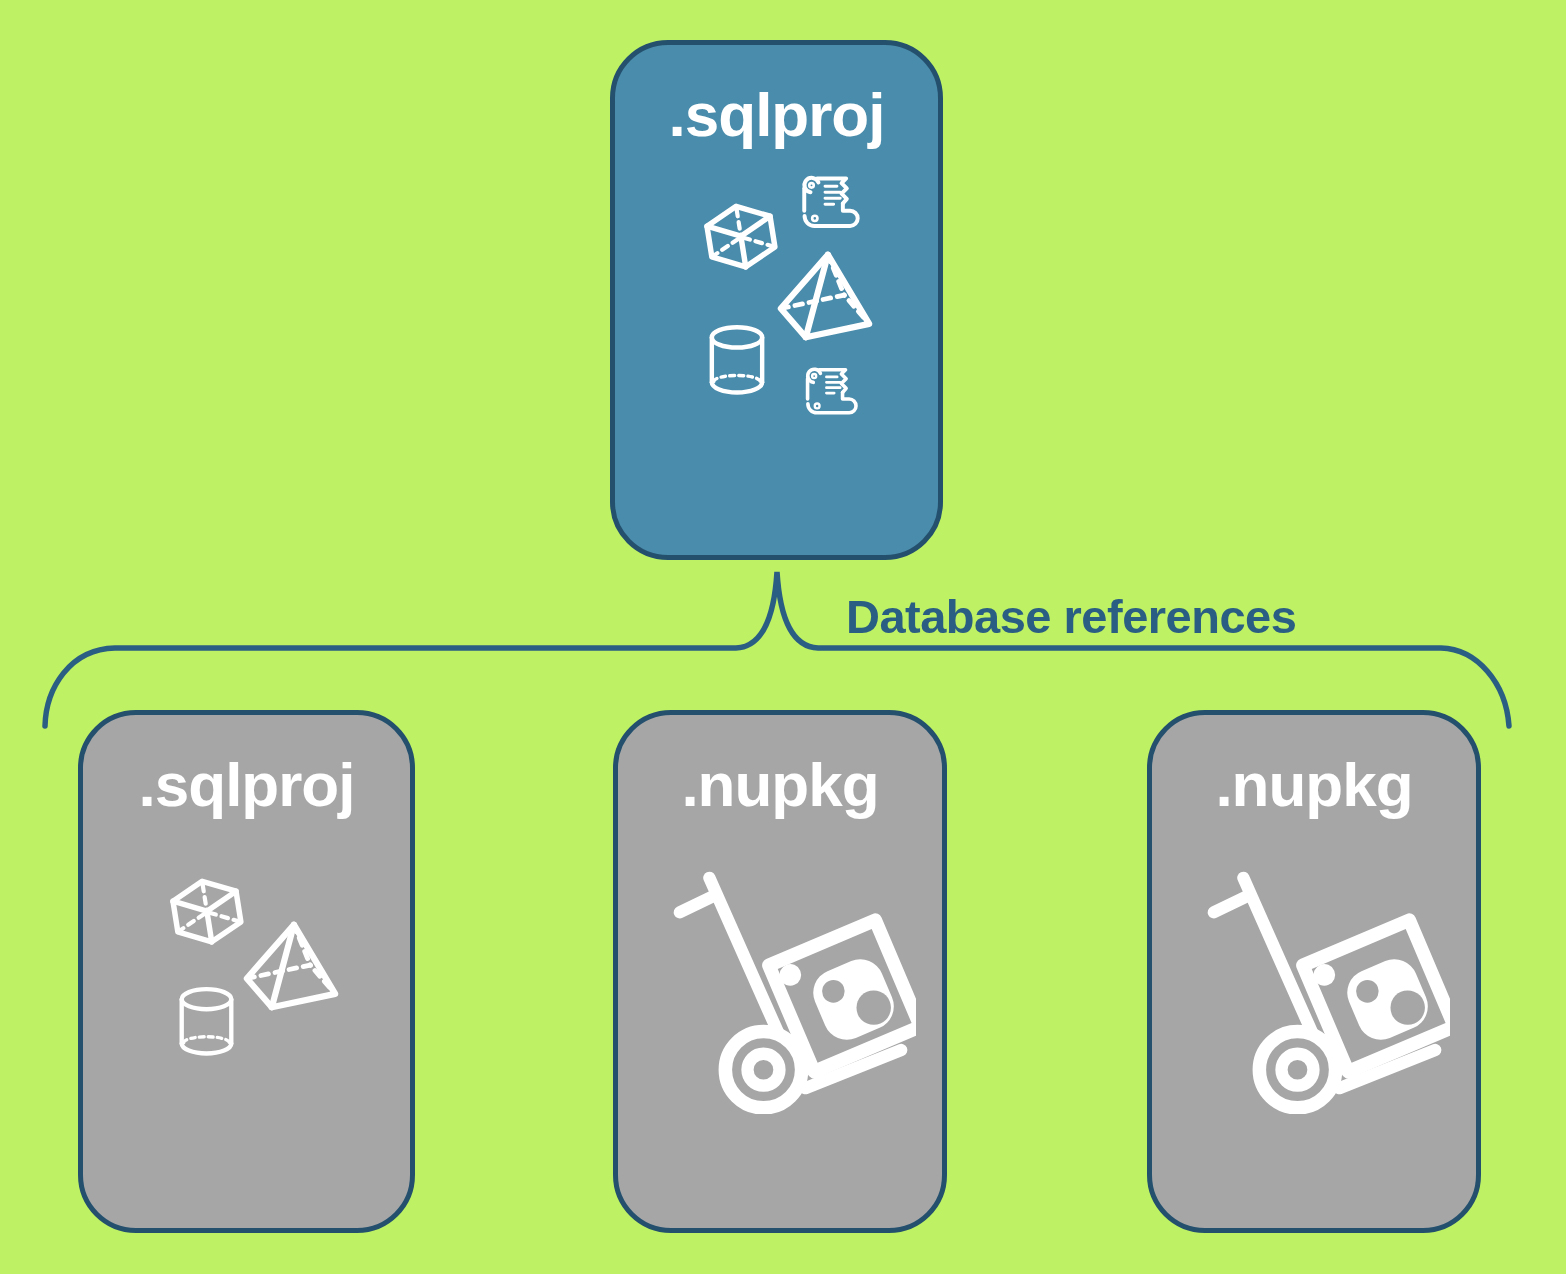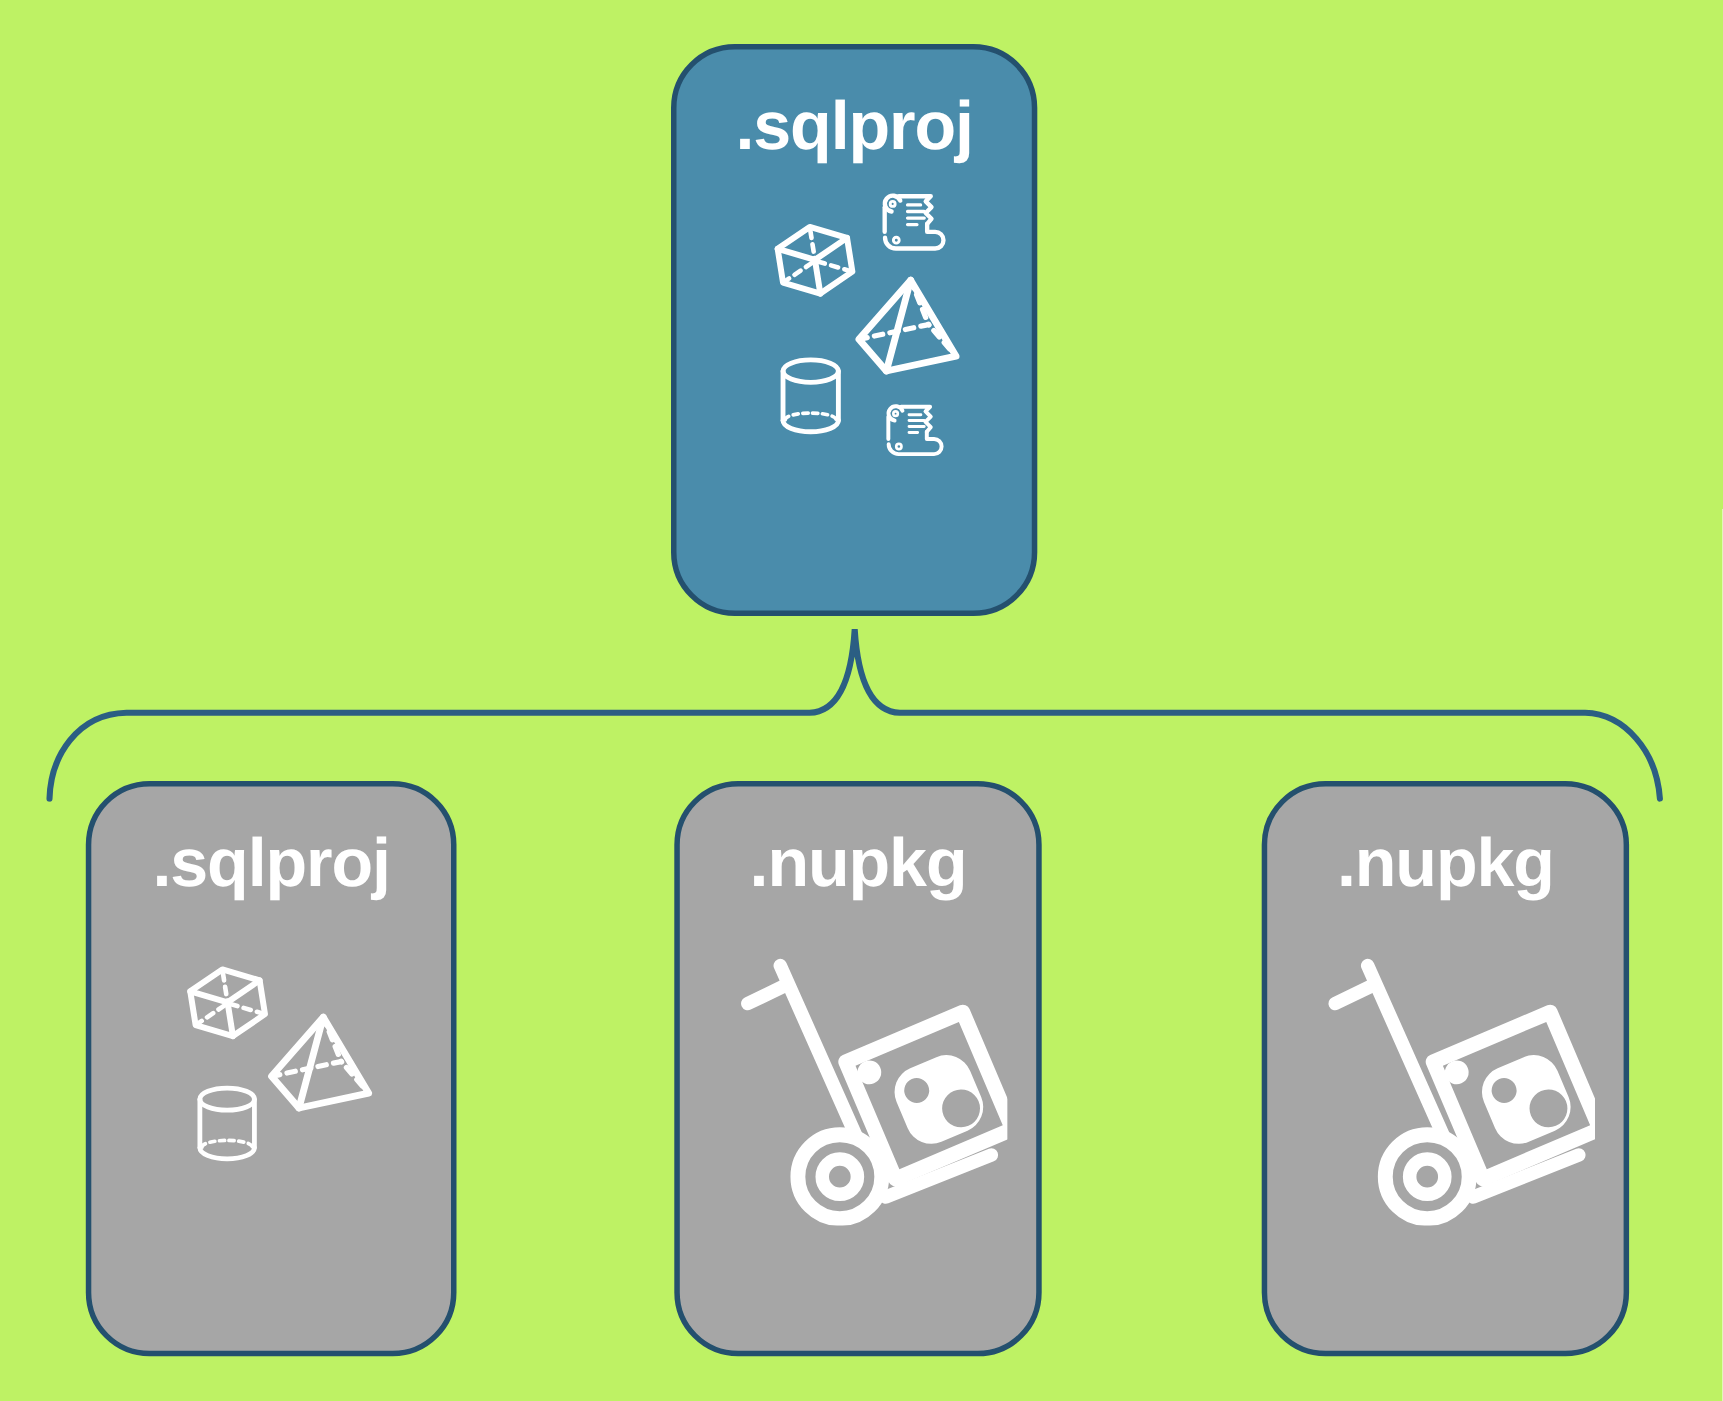--- a/index.html
+++ b/index.html
@@ -128,20 +128,21 @@
     <svg class="icon" style="left:185px;top:320px" width="60" height="55" viewBox="0 0 100 92">
         <use href="#sym-scroll"></use>
       </svg>
   </div>
 
   <svg class="brace-svg" width="1566" height="1274" viewBox="0 0 1566 1274">
     <path d="M45,726 C46,688 70,649 115,648 L736,648 C761,647 774,620 777,572
              C780,620 793,647 818,648 L1441,648 C1477,649 1506,683 1509,726" fill="none" stroke="#2b5e83" stroke-width="5.5" stroke-linecap="round"></path>
   </svg>
 
+  <div class="connector-label">Database references</div>
 
   <div class="card card--gray" style="left:78px;top:710px;width:337px;height:523px;">
     <div class="card-title">.sqlproj</div>
     <svg class="icon" style="left:82px;top:155px" width="84" height="84" viewBox="0 0 100 100">
         <use href="#sym-cube"></use>
       </svg>
     <svg class="icon" style="left:158px;top:203px" width="100" height="96" viewBox="0 0 100 100">
         <use href="#sym-pyramid"></use>
       </svg>
     <svg class="icon" style="left:90px;top:270px" width="67" height="74" viewBox="0 0 100 110">

